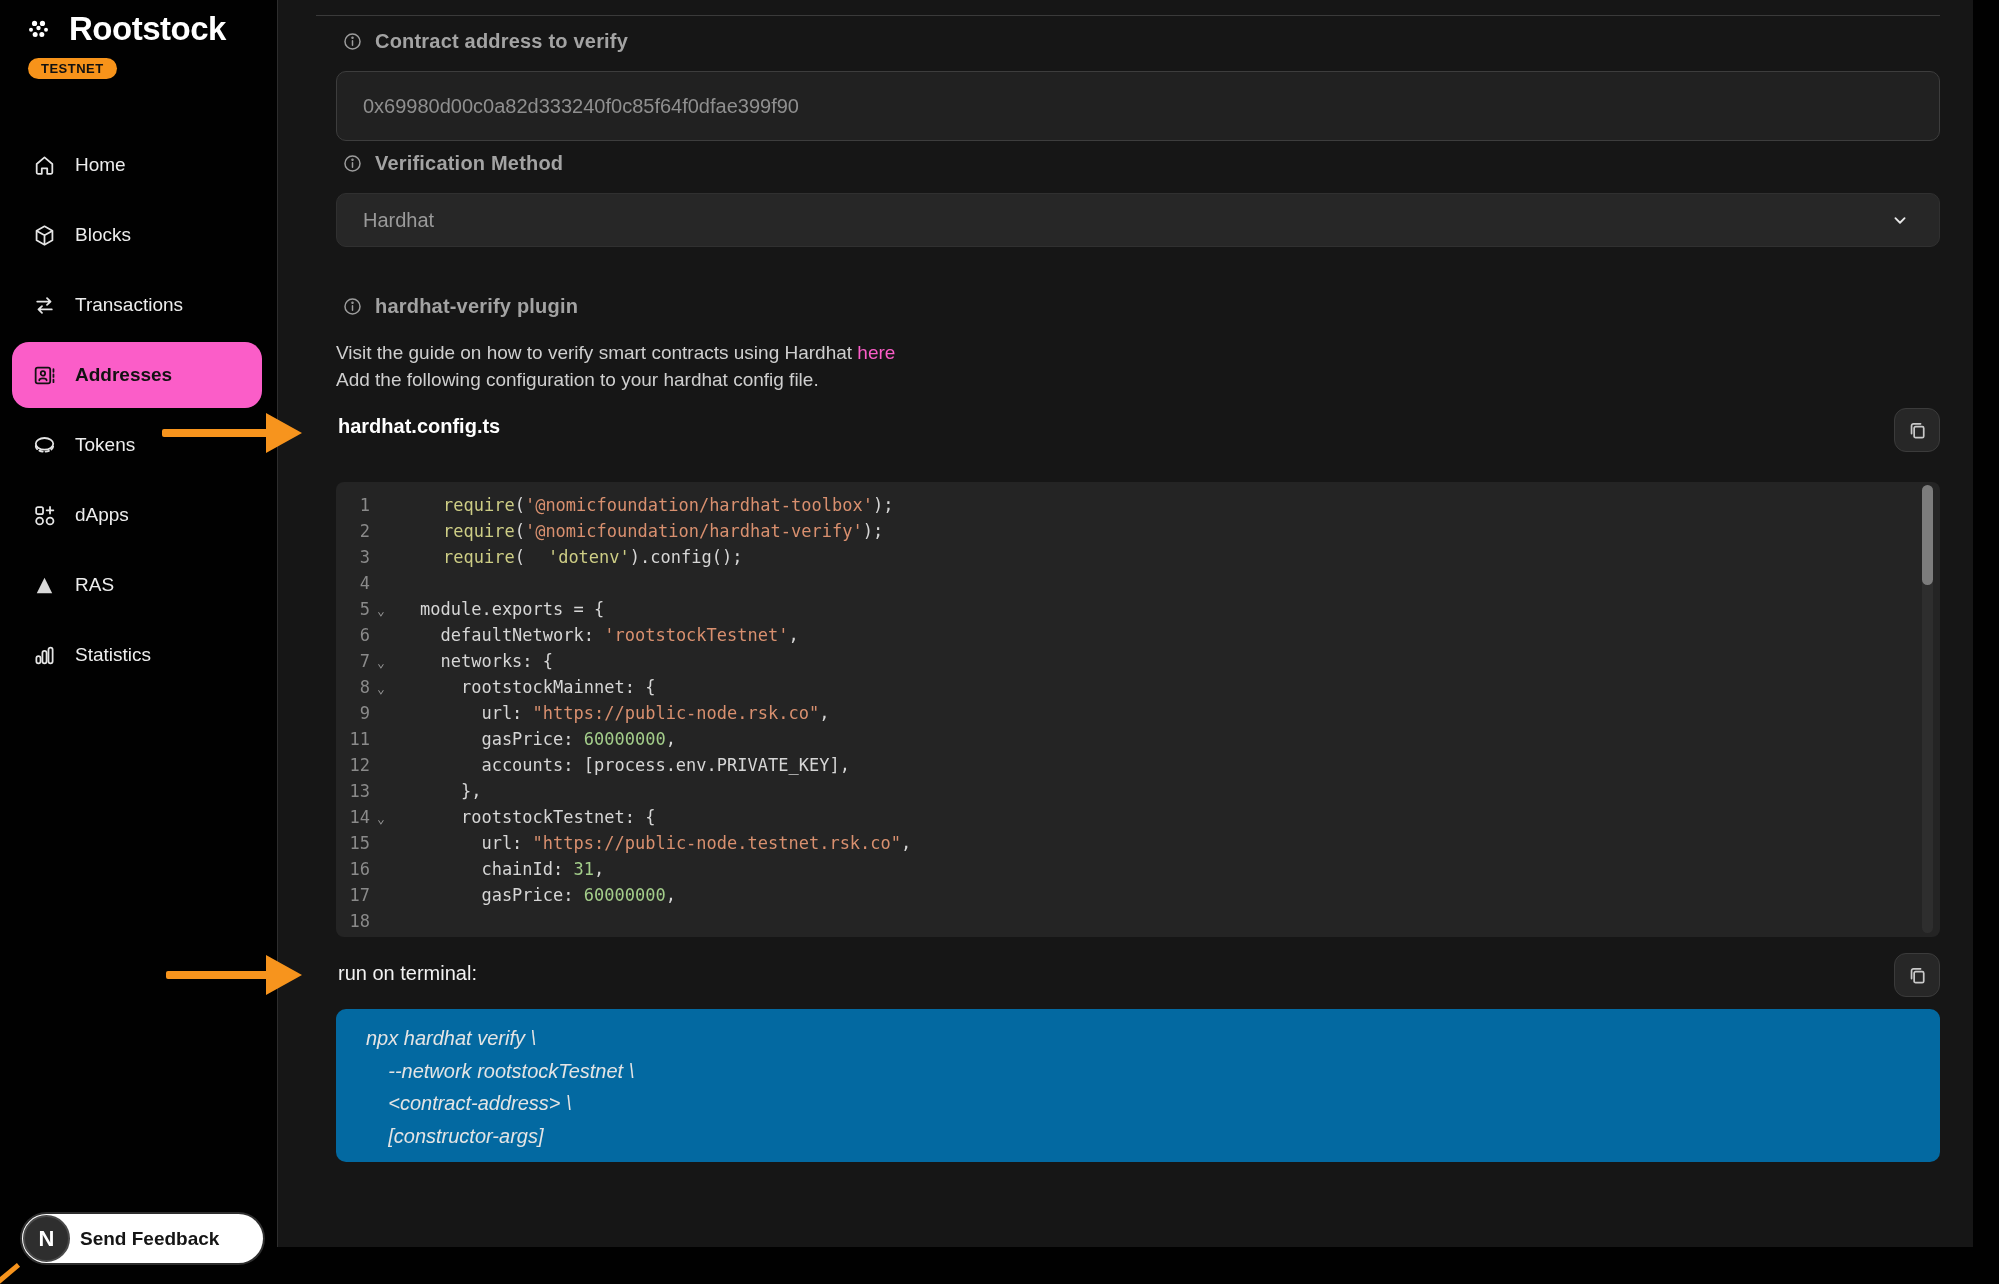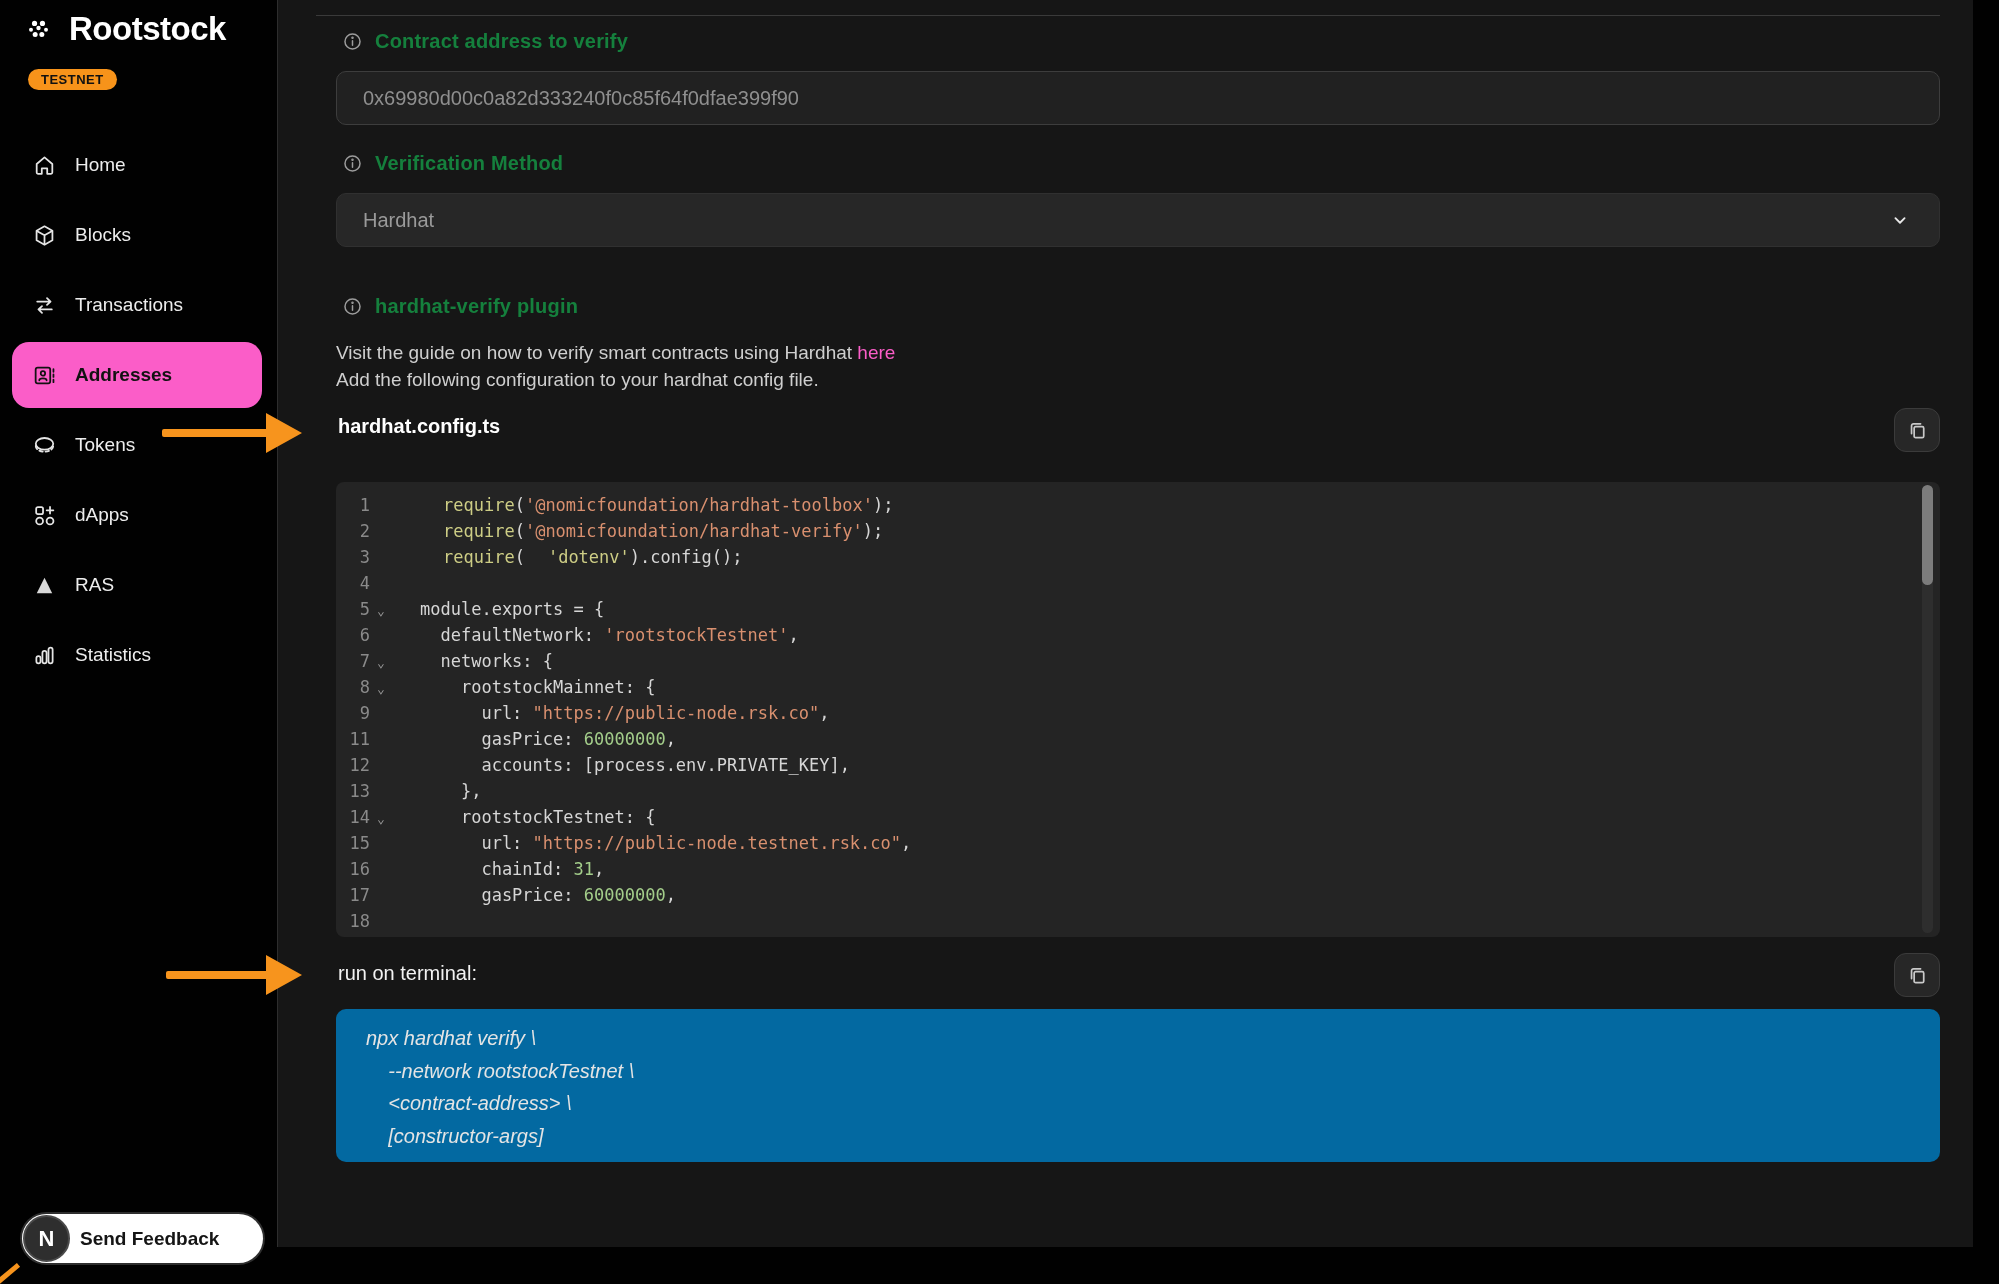--- a/index.html
+++ b/index.html
@@ -4,40 +4,40 @@
 <style>
   * { margin:0; padding:0; box-sizing:border-box; }
   html,body { width:1999px; height:1284px; background:#010101; overflow:hidden;
     font-family:"Liberation Sans", sans-serif; }
 
   
   .sidebar { position:absolute; left:0; top:0; width:277px; height:1284px; background:#010101; }
   .brand { position:absolute; left:26px; top:10px; }
   .brand-row { display:flex; align-items:center; gap:18px; cursor:pointer; }
   .brand-name { color:#ffffff; font-size:33px; font-weight:800; letter-spacing:-0.5px; }
-  .testnet-badge { display:inline-block; margin-top:21px; margin-left:2px; background:#f7931a;
+  .testnet-badge { display:inline-block; margin-top:10px; margin-left:2px; background:#f7931a;
     color:#111; font-size:13px; font-weight:800; letter-spacing:0.5px; padding:3px 13px;
     border-radius:11px; }
   .nav-item { position:absolute; left:12px; width:250px; height:66px; border-radius:17px;
     display:flex; align-items:center; gap:18px; padding-left:20px; cursor:pointer; }
   .nav-item .lbl { color:#ededed; font-size:19px; font-weight:500; }
   .nav-item.active { background:#fb5dc8; }
   .nav-item.active .lbl { color:#121212; font-weight:600; }
   .icon24 { width:25px; height:25px; flex:0 0 25px; }
 
   
   .main { position:absolute; left:277px; top:0; width:1696px; height:1247px; background:#161616;
     border-left:1px solid #2d2d2d; }
   .topline { position:absolute; left:38px; top:15px; width:1624px; height:1px; background:#3a3a3a; }
 
   .info-row { position:absolute; display:flex; align-items:center; gap:12px; }
-  .info-row .ttl { color:#15803d; font-size:20px; font-weight:600; letter-spacing:0.2px; }
+  .info-row .ttl { color:#a3a3a3; font-size:20px; font-weight:600; letter-spacing:0.2px; }
   .info-icon { width:21px; height:21px; cursor:pointer; }
 
-  .field-box { position:absolute; left:58px; width:1604px; height:54px; background:#212121;
+  .field-box { position:absolute; left:58px; width:1604px; height:70px; background:#212121;
     border:1px solid #3d3d3d; border-radius:10px; color:#8f8f8f; font-size:20px;
     padding:0 26px; font-family:"Liberation Sans", sans-serif; outline:none; }
   .select-box { position:absolute; left:58px; width:1604px; height:54px; background:#272727;
     border:1px solid #303030; border-radius:10px; display:flex; align-items:center;
     justify-content:space-between; padding:0 28px 0 26px; cursor:pointer; }
   .select-box .val { color:#9a9a9a; font-size:20px; }
 
   .para { position:absolute; left:58px; color:#cfcfcf; font-size:19px; }
   .para a { color:#fb5dc8; text-decoration:none; cursor:pointer; }
 

